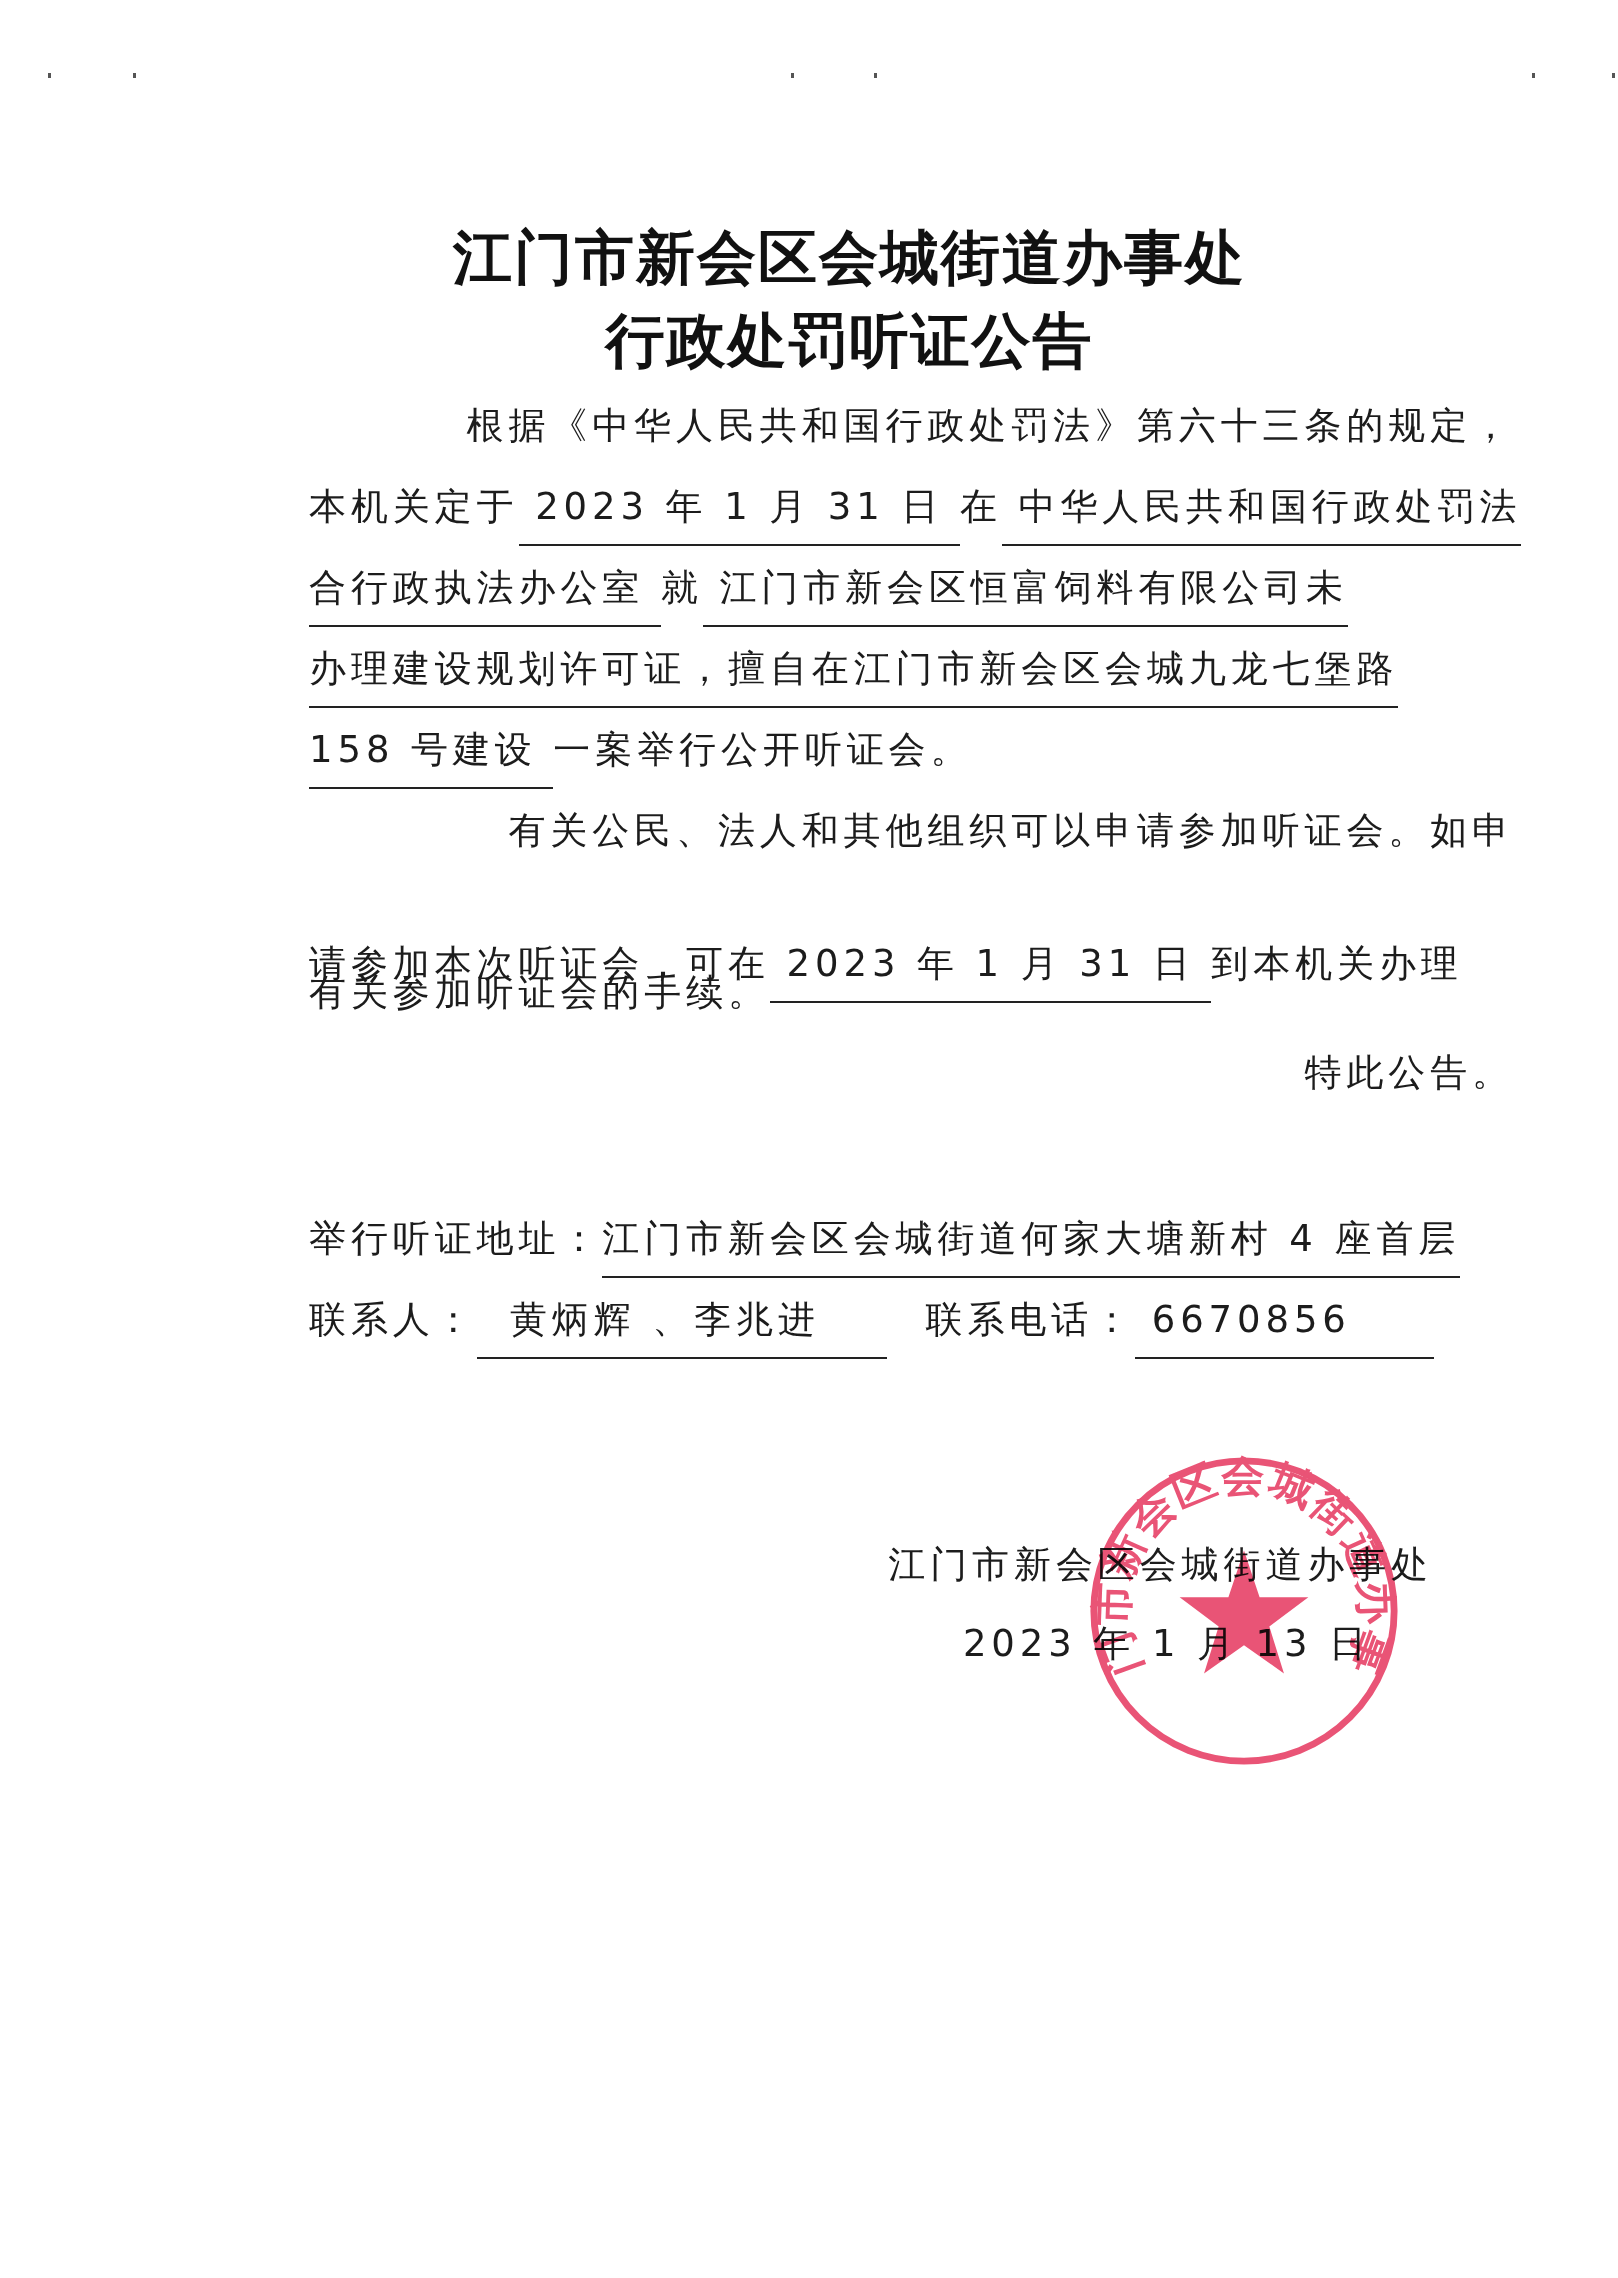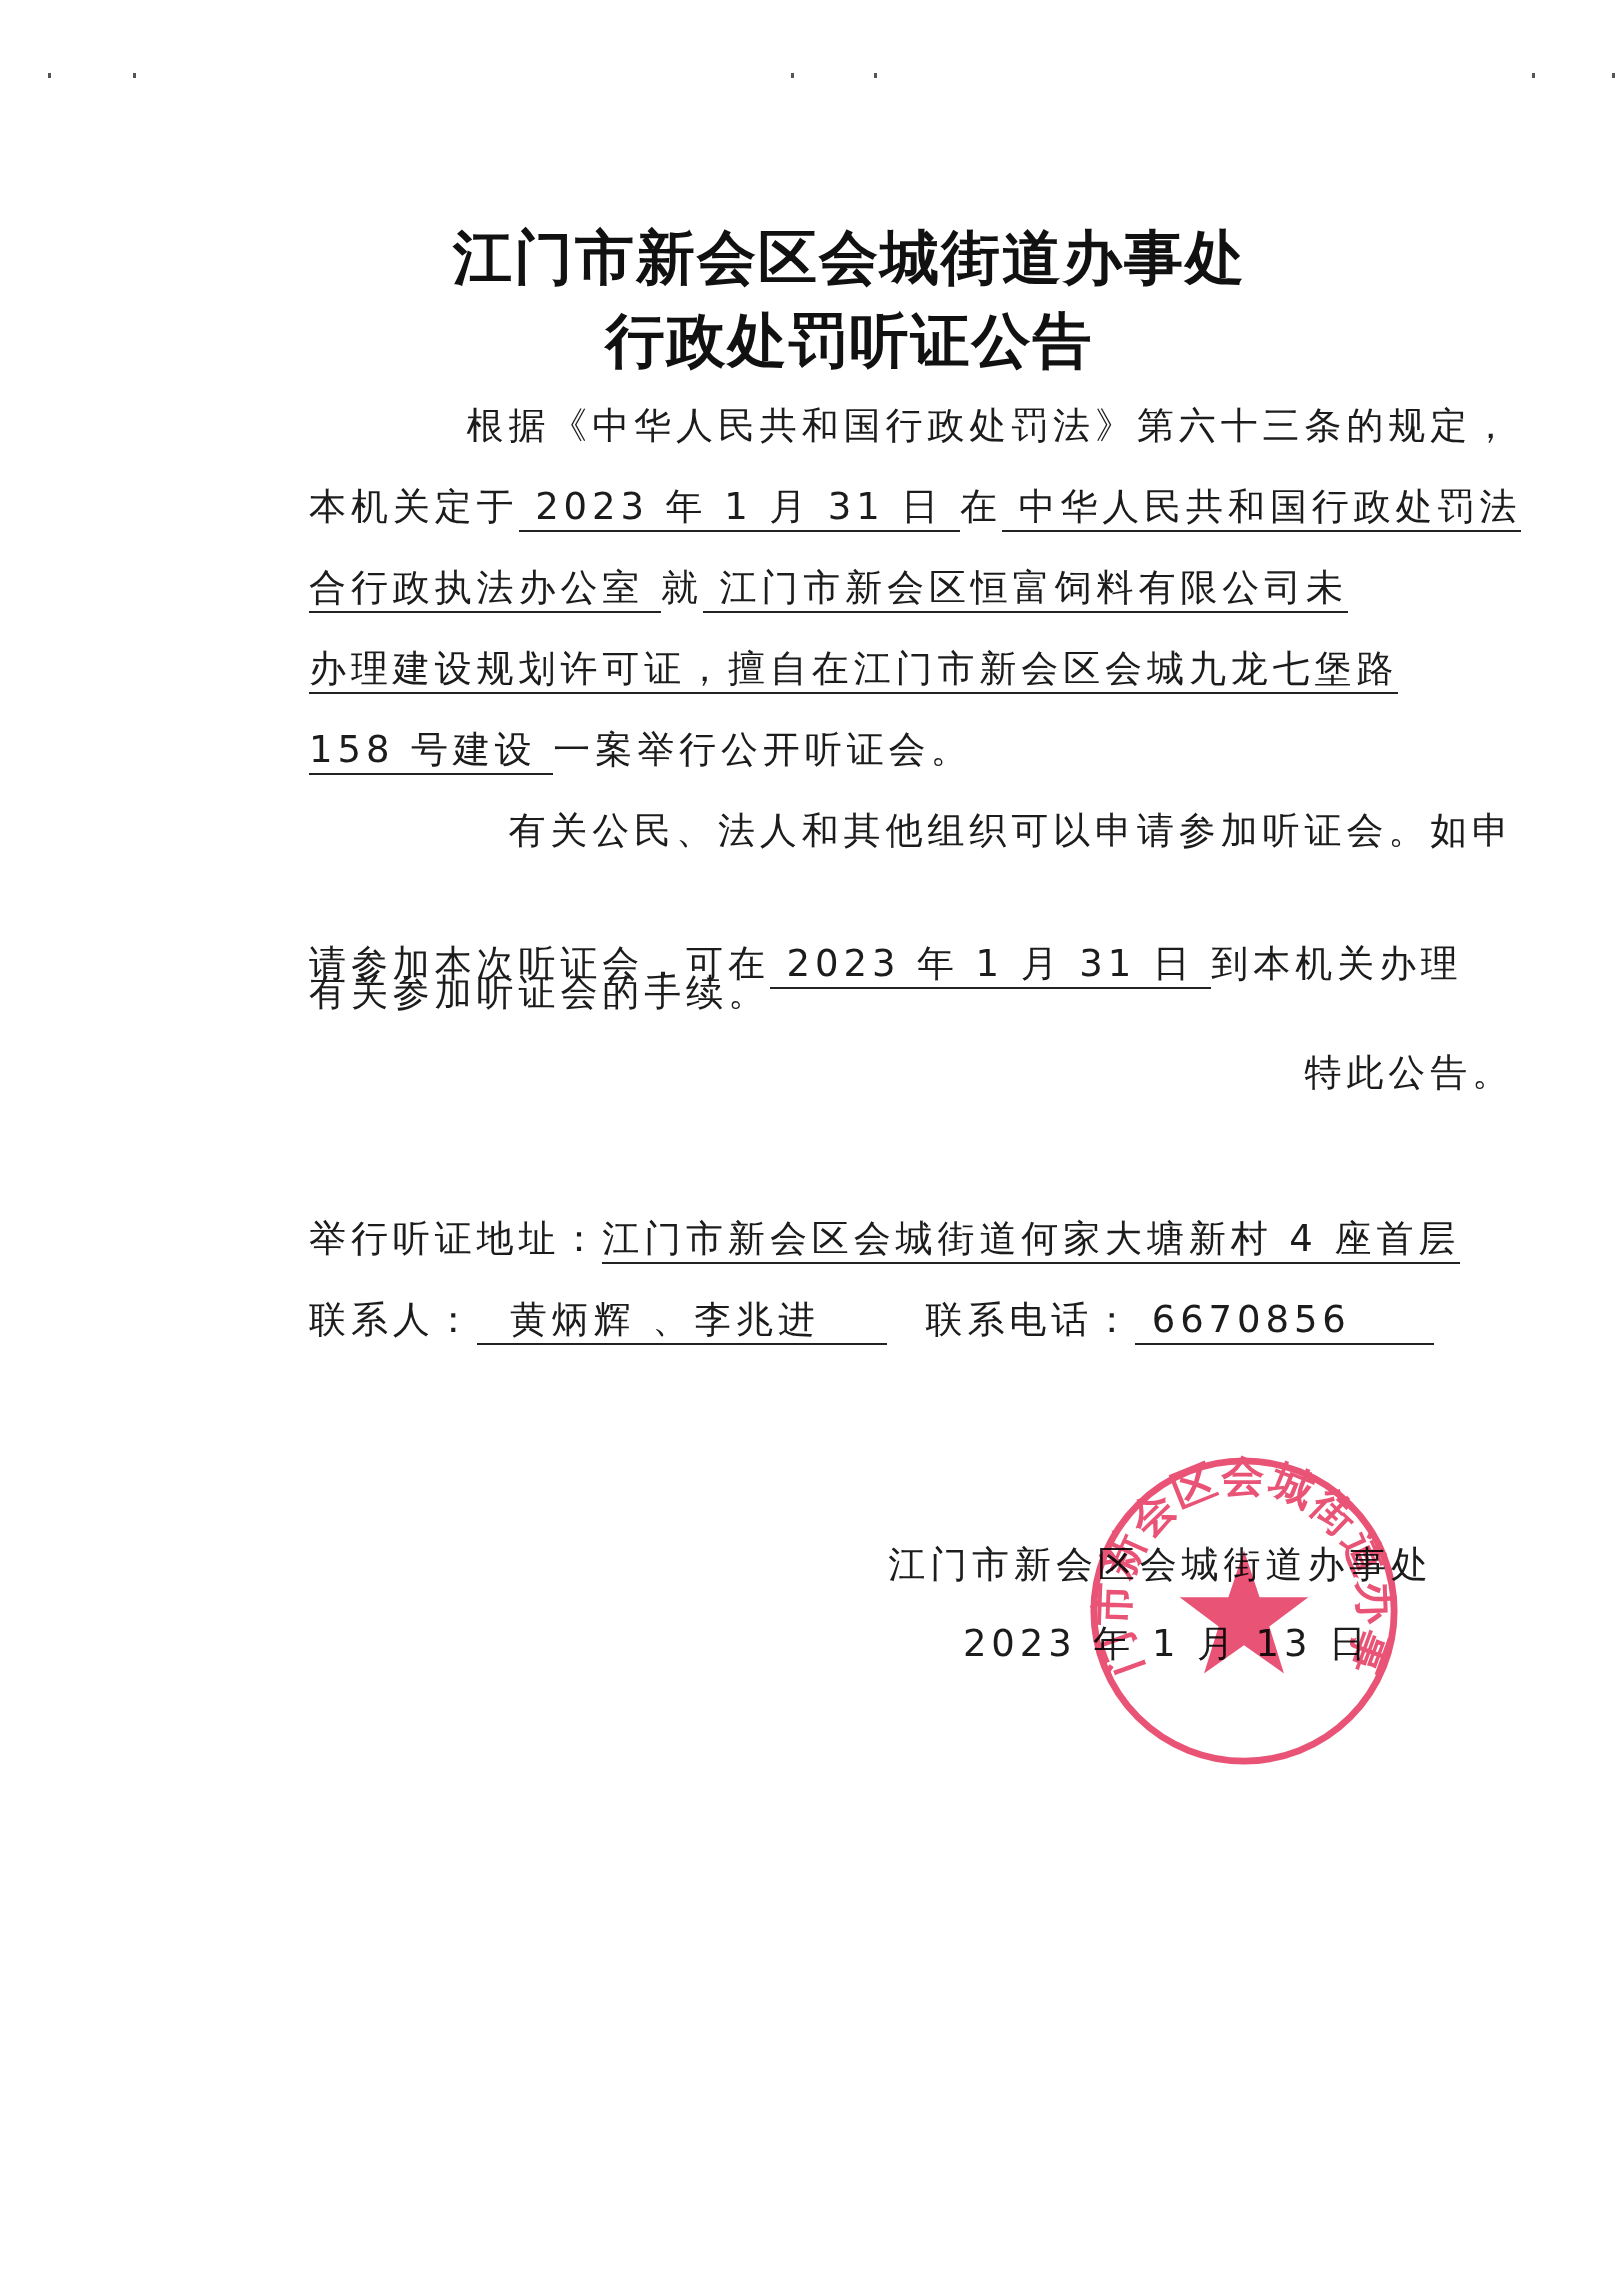--- a/index.html
+++ b/index.html
@@ -13,21 +13,21 @@
   .title {
     position: absolute; left: 0; width: 1619px; text-align: center;
     font-family: "DejaVu Sans", sans-serif; font-weight: bold;
     font-size: 59px; letter-spacing: 2px; color: #111;
   }
   .line {
     position: absolute; left: 269px; width: 1123px; height: 55px;
     font-size: 37px; line-height: 55px; white-space: nowrap;
     letter-spacing: 4.9px; color: #1c1c1c;
   }
-  .u { border-bottom: 2.4px solid #222; padding-bottom: 2px; }
+  .u { border-bottom: 2.4px solid #222; padding-bottom: 16px; }
   .indent { padding-left: 82px; text-align: right; }
   .sig {
     position: absolute; font-size: 37px; line-height: 55px; letter-spacing: 4.9px;
     white-space: nowrap; color: #1c1c1c; z-index: 2;
   }
   .seal {
     position: absolute; left: 1048px; top: 1455px; width: 312px; height: 312px;
     z-index: 3; mix-blend-mode: multiply; opacity: 0.92;
   }
 </style>

